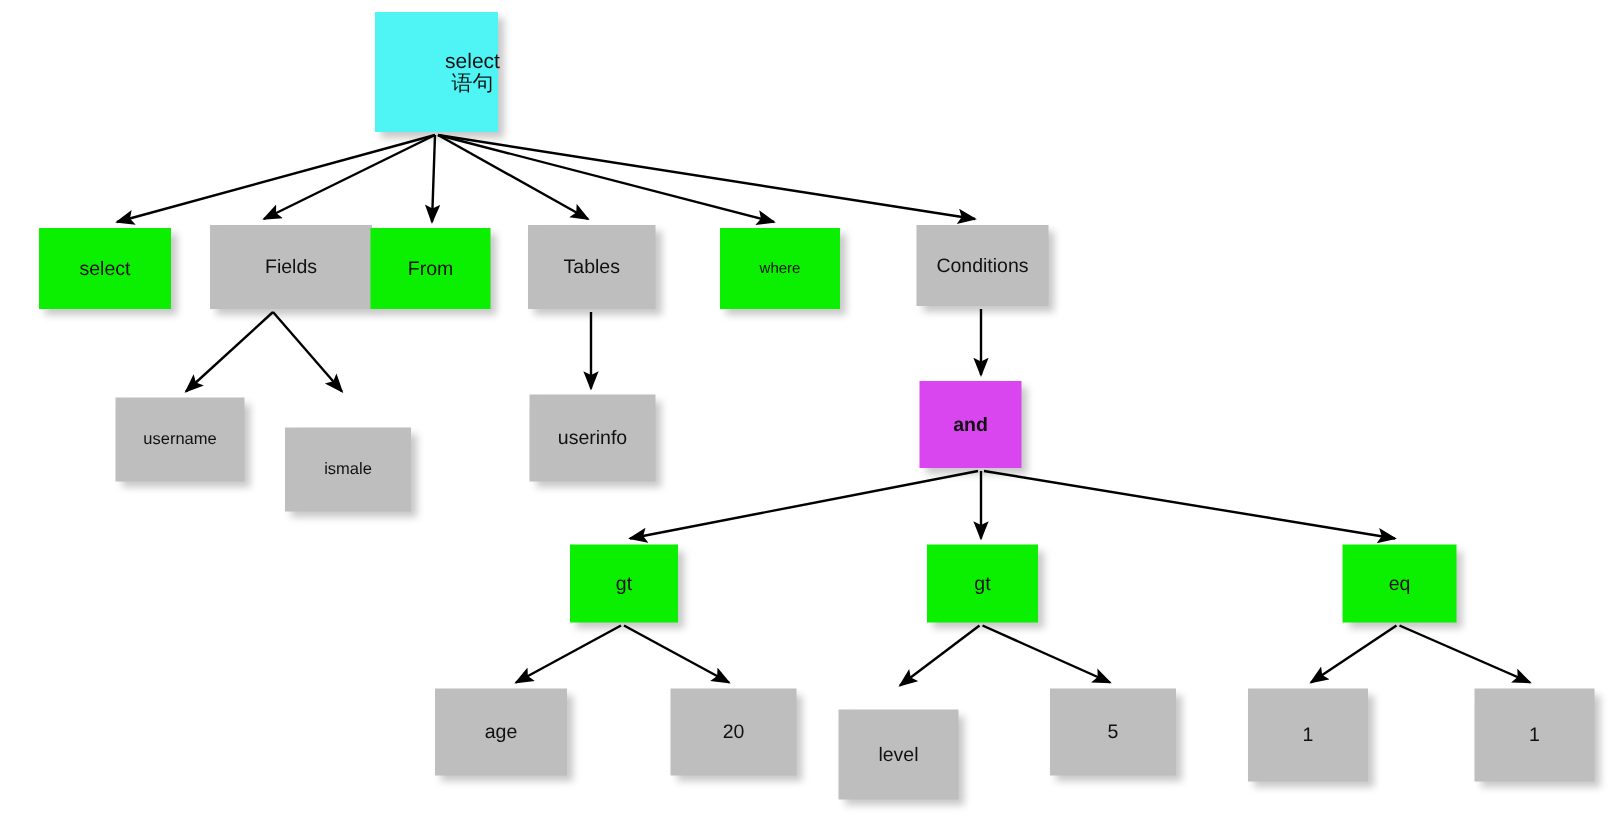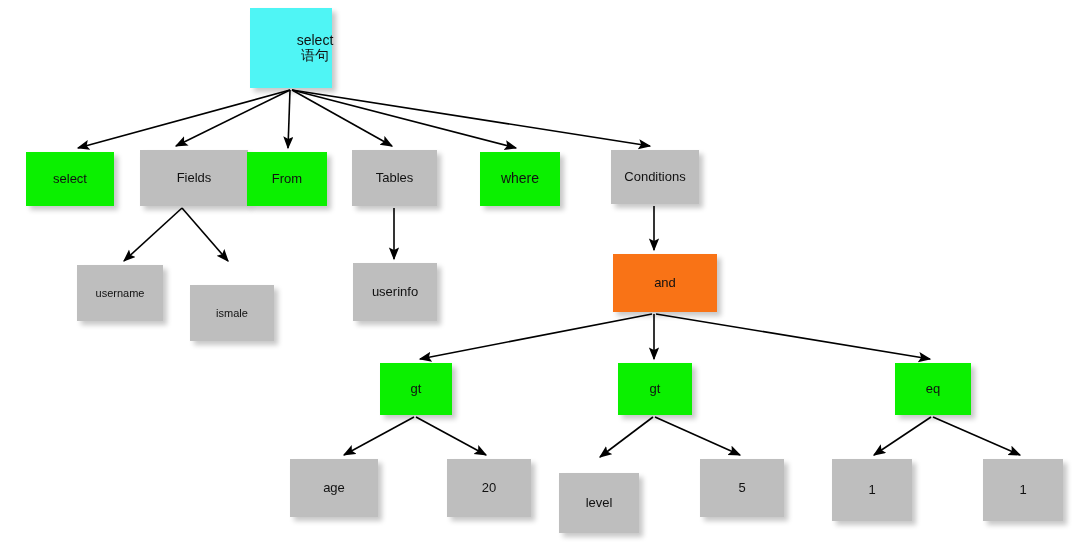--- a/index.html
+++ b/index.html
@@ -93,36 +93,36 @@
       </div>
       <div class="node gray" style="left: 140px; top: 150px; width: 108px; height: 56px; background: rgb(190, 190, 190); font-size: 13px;">
         <span class="label">Fields</span>
       </div>
       <div class="node green" style="left: 247px; top: 152px; width: 80px; height: 54px; background: rgb(11, 240, 0); font-size: 13px;">
         <span class="label">From</span>
       </div>
       <div class="node gray" style="left: 352px; top: 150px; width: 85px; height: 56px; background: rgb(190, 190, 190); font-size: 13px;">
         <span class="label">Tables</span>
       </div>
-      <div class="node green" style="left: 480px; top: 152px; width: 80px; height: 54px; background: rgb(11, 240, 0); font-size: 14px;">
+      <div class="node green" style="left: 480px; top: 152px; width: 80px; height: 54px; background: rgb(11, 240, 0); font-size: 10px;">
         <span class="label">where</span>
       </div>
       <div class="node gray" style="left: 611px; top: 150px; width: 88px; height: 54px; background: rgb(190, 190, 190); font-size: 13px;">
         <span class="label">Conditions</span>
       </div>
       <div class="node gray" style="left: 77px; top: 265px; width: 86px; height: 56px; background: rgb(190, 190, 190); font-size: 11px;">
         <span class="label">username</span>
       </div>
       <div class="node gray" style="left: 190px; top: 265px; width: 84px; height: 56px; background: rgb(190, 190, 190); font-size: 11px; margin-top: 20px;">
         <span class="label">ismale</span>
       </div>
       <div class="node gray" style="left: 353px; top: 263px; width: 84px; height: 58px; background: rgb(190, 190, 190); font-size: 13px;">
         <span class="label">userinfo</span>
       </div>
-      <div class="node green" style="left: 613px; top: 254px; width: 104px; height: 58px; background: #f97316; font-size: 13px;">
+      <div class="node green" style="left: 613px; top: 254px; width: 68px; height: 58px; background: #d946ef; font-size: 13px; font-weight: bold;">
         <span class="label">and</span>
       </div>
       <div class="node green" style="left: 380px; top: 363px; width: 72px; height: 52px; background: rgb(11, 240, 0); font-size: 13px;">
         <span class="label">gt</span>
       </div>
       <div class="node green" style="left: 618px; top: 363px; width: 74px; height: 52px; background: rgb(11, 240, 0); font-size: 13px;">
         <span class="label">gt</span>
       </div>
       <div class="node green" style="left: 895px; top: 363px; width: 76px; height: 52px; background: rgb(11, 240, 0); font-size: 13px;">
         <span class="label">eq</span>

